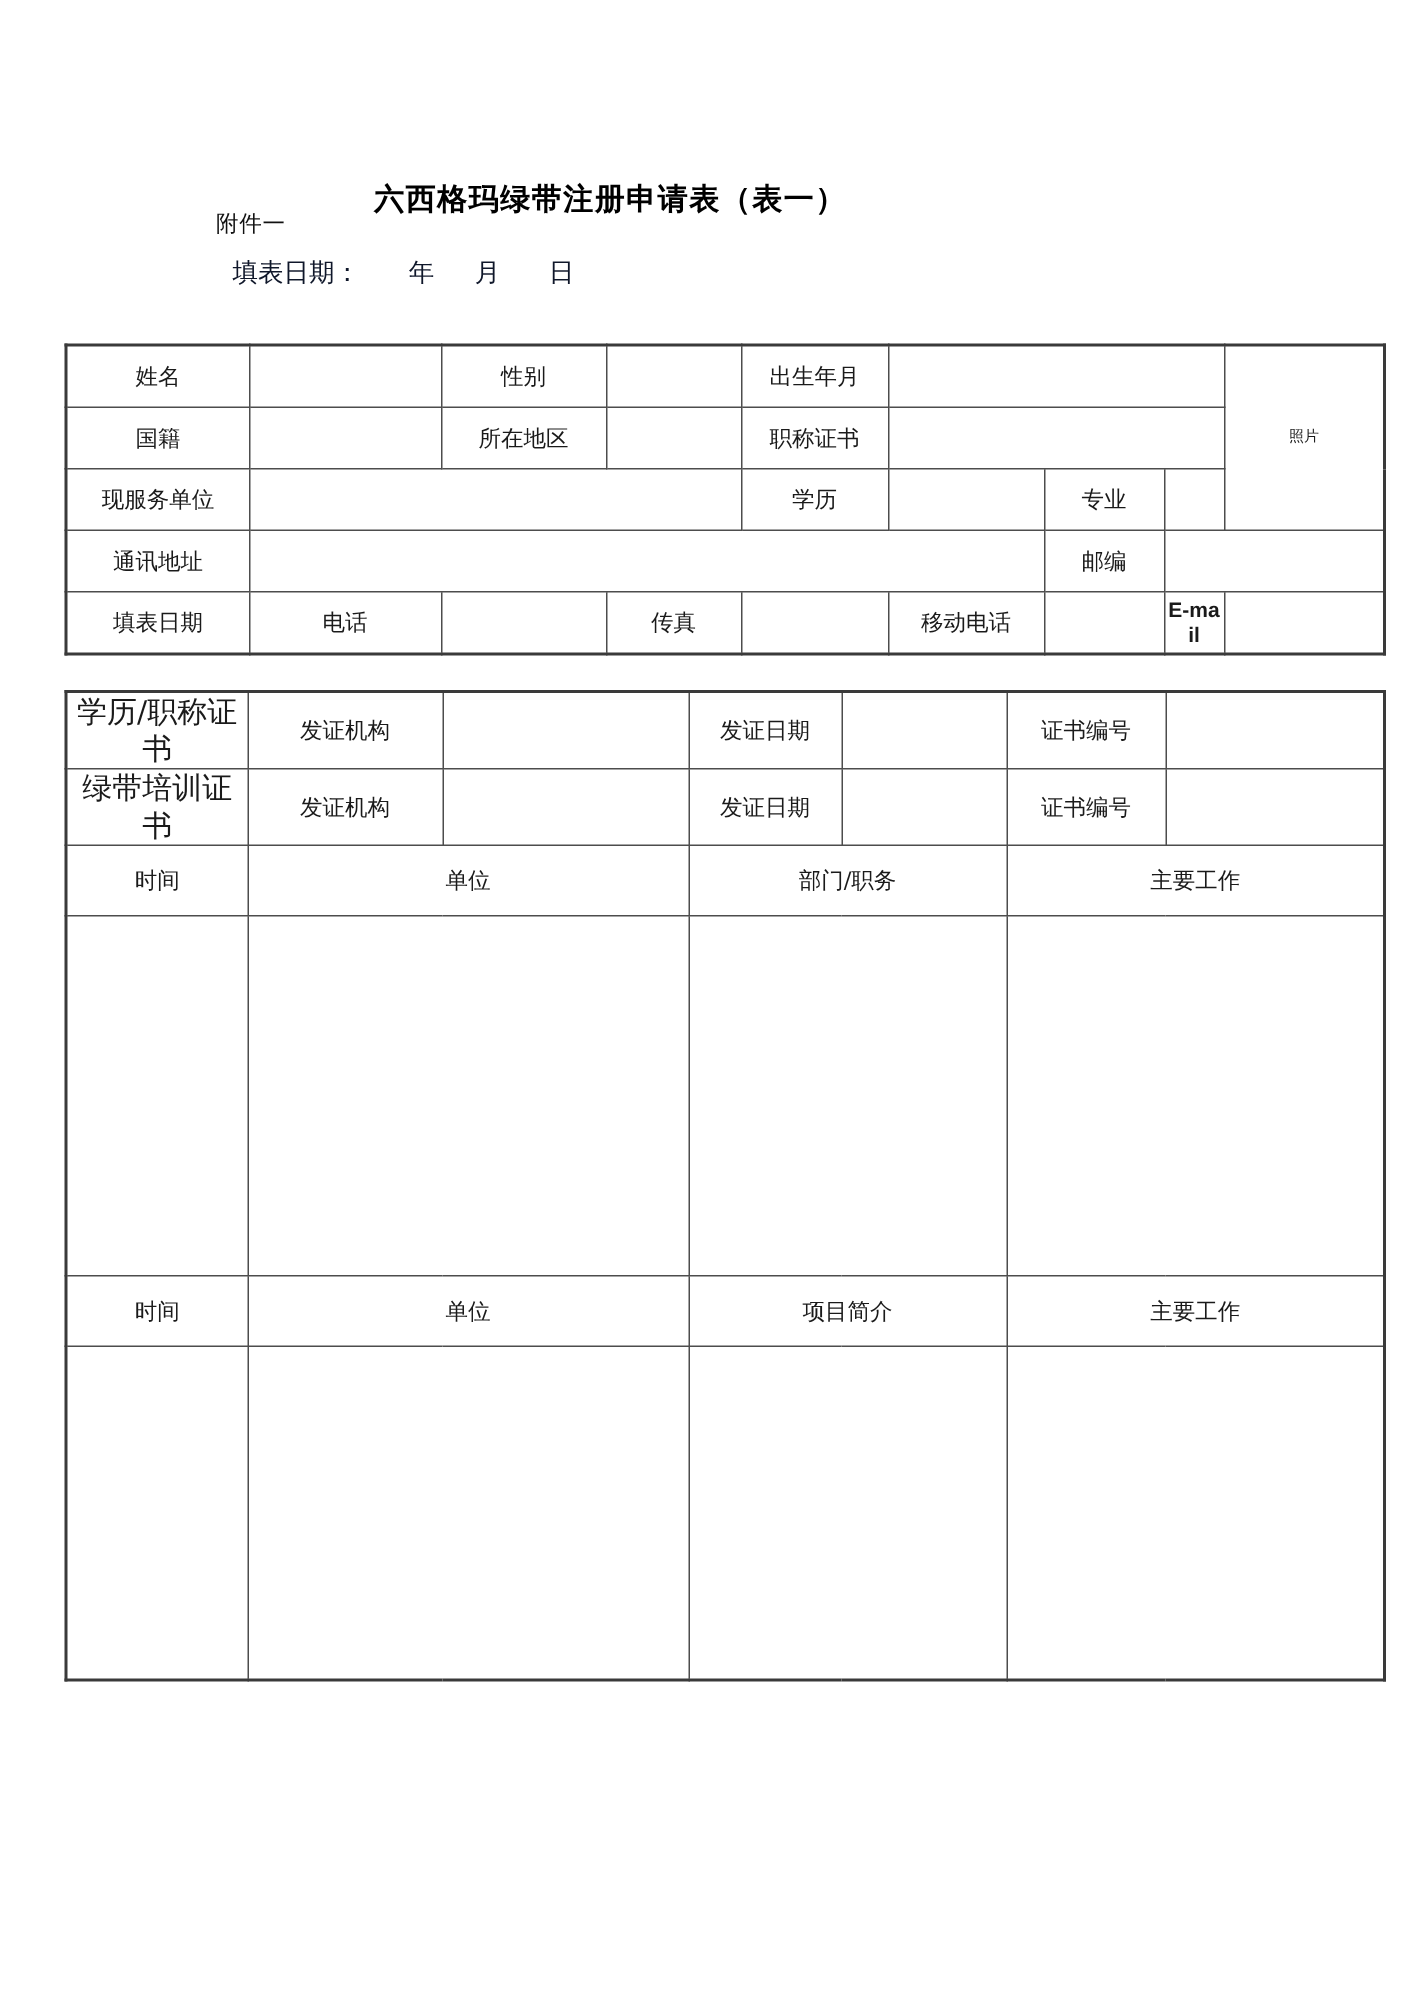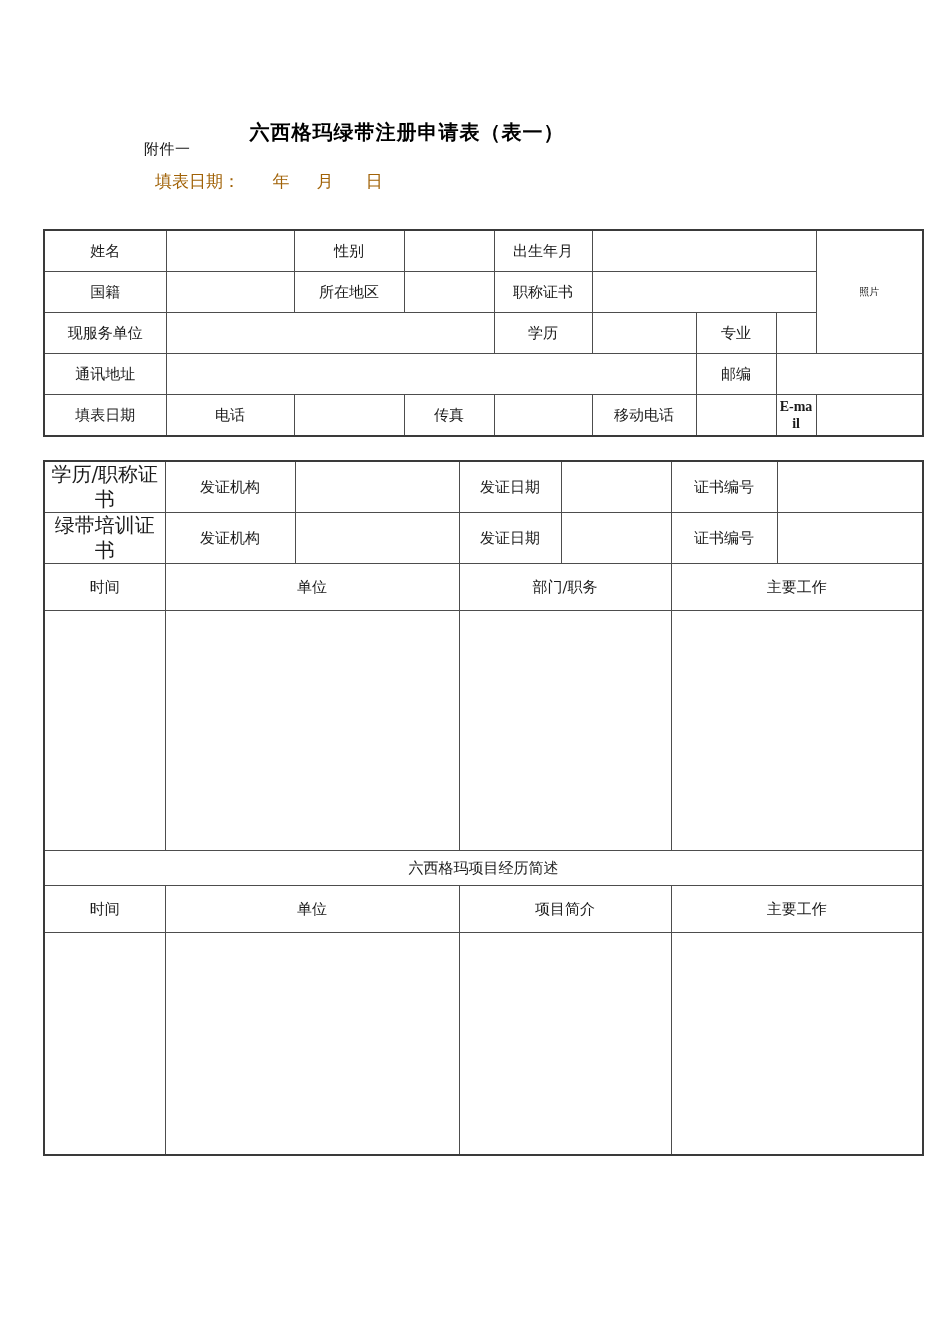--- a/index.html
+++ b/index.html
@@ -47,21 +47,21 @@
     letter-spacing: 1px;
     color: #000;
   }
 
   .fill-date-line {
     position: absolute;
     left: 155px;
     top: 170px;
     font-size: 17px;
     font-family: "DejaVu Serif", "Liberation Serif", serif;
-    color: #a16207;
+    color: #0f172a;
     white-space: pre;
   }
 
   
   table.grid {
     position: absolute;
     border-collapse: collapse;
     table-layout: fixed;
     font-family: "DejaVu Serif", "Liberation Serif", serif;
     font-size: 15px;
@@ -95,21 +95,21 @@
   }
   #table-main td { height: 40px; }
 
   .cert-label { font-size: 20px; line-height: 1.2; }
   .section-banner { height: 34px !important; font-size: 15px; }
   .col-head { height: 46px !important; }
   .blank-block-work { height: 239px !important; }
   .blank-block-project { height: 221px !important; }
 
   .email-label {
-    font-family: Liberation Serif, serif;
+    font-family: Liberation Sans, sans-serif;
     font-weight: bold;
     font-size: 14px;
   }
 </style>
 </head>
 <body>
 
 <div class="page">
 
   <div class="attachment-label">附件一</div>
@@ -216,23 +216,20 @@
         <td class="col-head" colspan="2">主要工作</td>
       </tr>
 
       <tr>
         <td class="blank-block-work"></td>
         <td class="blank-block-work" colspan="2"></td>
         <td class="blank-block-work" colspan="2"></td>
         <td class="blank-block-work" colspan="2"></td>
       </tr>
 
-      <tr>
-        <td class="section-banner" colspan="7">六西格玛项目经历简述</td>
-      </tr>
 
       <tr>
         <td class="col-head">时间</td>
         <td class="col-head" colspan="2">单位</td>
         <td class="col-head" colspan="2">项目简介</td>
         <td class="col-head" colspan="2">主要工作</td>
       </tr>
 
       <tr>
         <td class="blank-block-project"></td>

